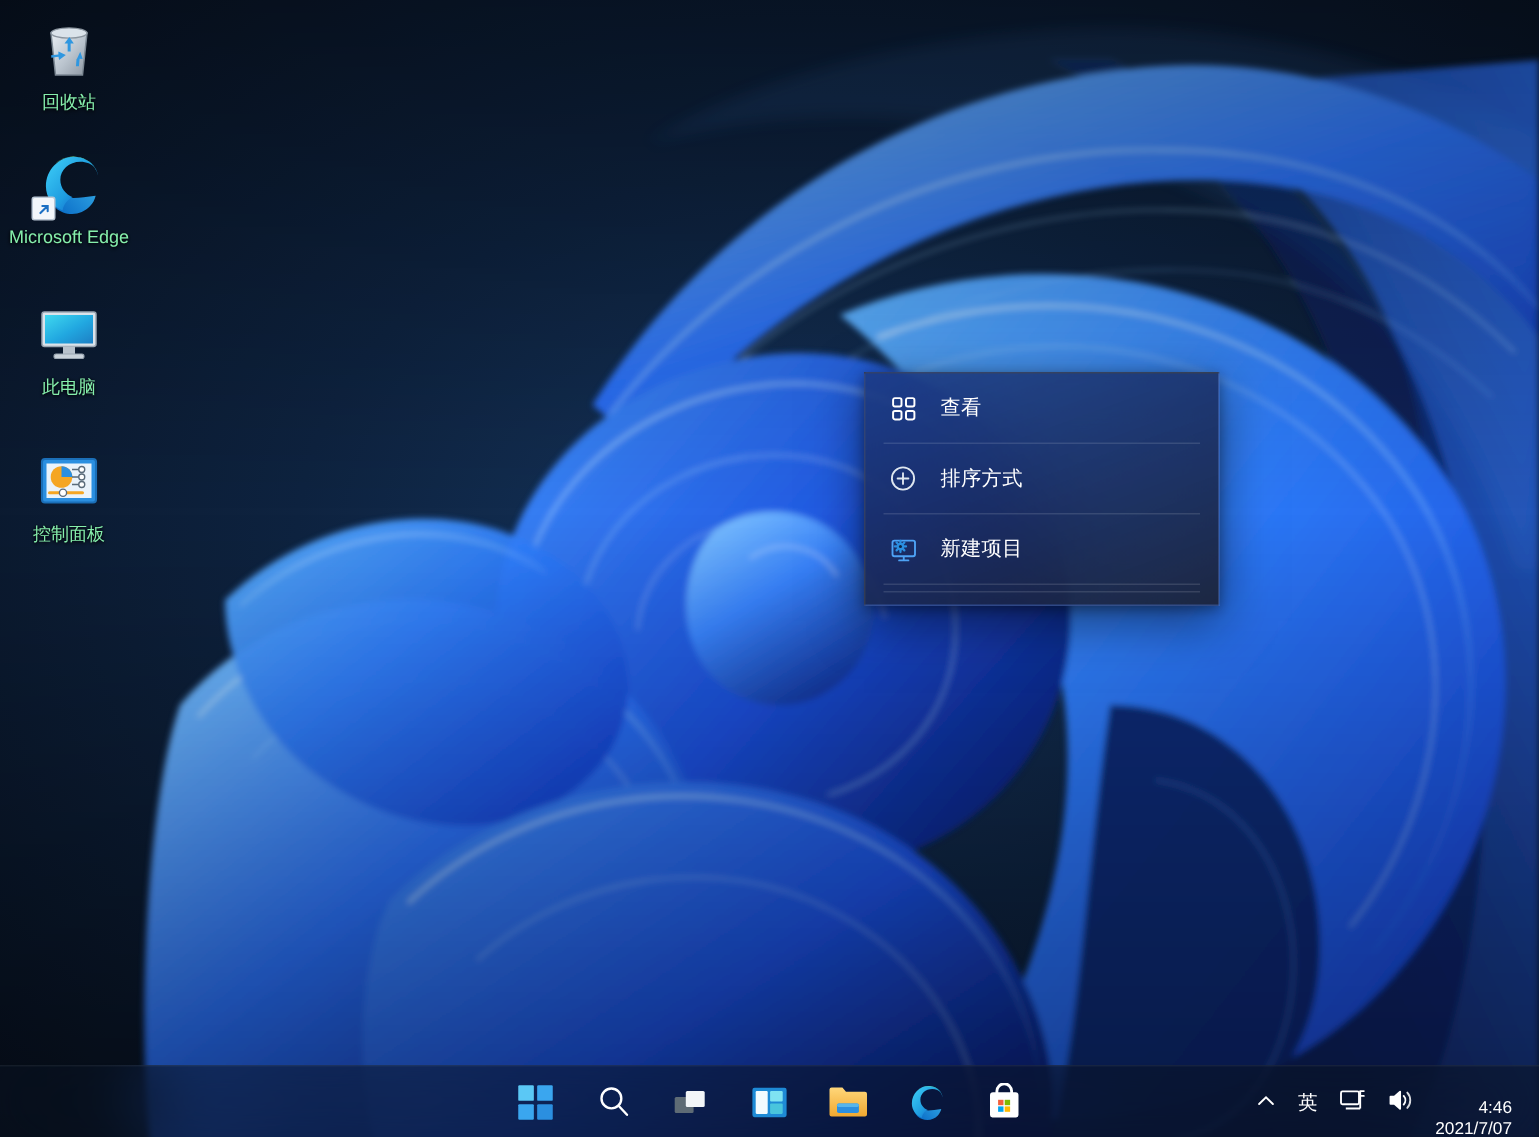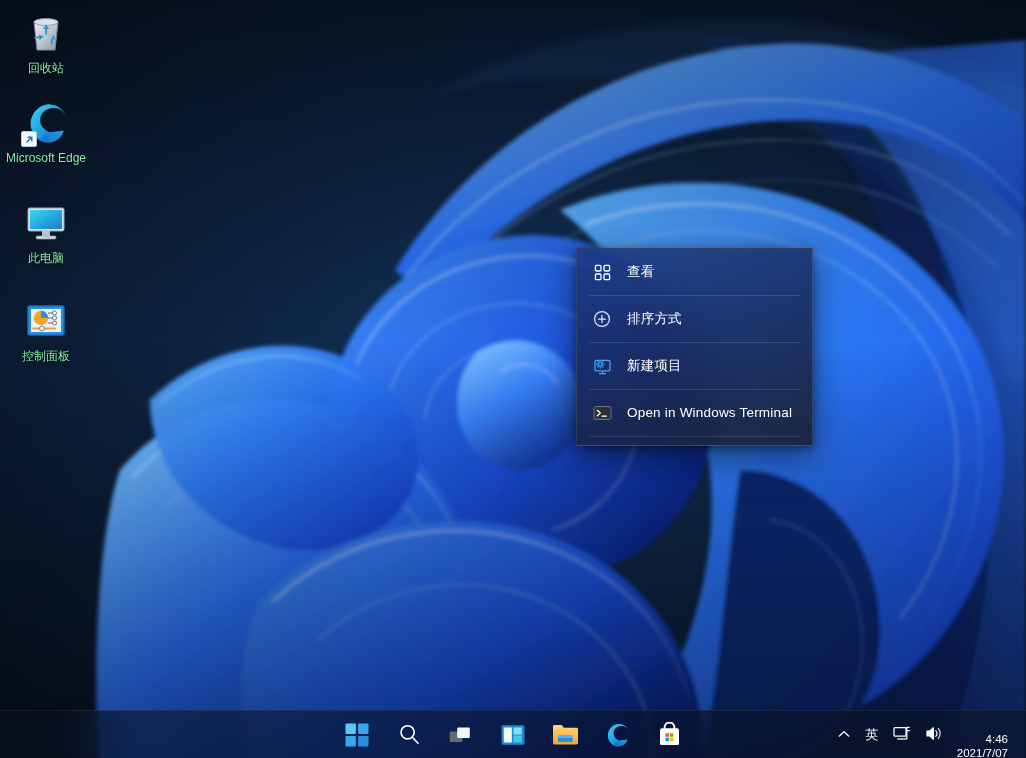--- a/index.html
+++ b/index.html
@@ -363,30 +363,20 @@
           </g>
           <circle cx="7.3" cy="7.3" r="1" fill="#0e2340"></circle>
         </svg>
       </span>
       <span class="mi-label">新建项目</span>
     </div>
 
 
     <div class="menu-sep"></div>
 
-    <div class="menu-item">
-      <span class="mi-icon">
-        <svg width="19" height="16" viewBox="0 0 19 16">
-          <rect x="1" y="1.6" width="17" height="12.8" rx="1.6" fill="#2c3036" stroke="#6f7a86" stroke-width="1"></rect>
-          <path d="M4.3 5.2 L7.3 8 L4.3 10.8" fill="none" stroke="#ffffff" stroke-width="1.25" stroke-linecap="round" stroke-linejoin="round"></path>
-          <path d="M9 11 h4.4" stroke="#ffffff" stroke-width="1.25" stroke-linecap="round"></path>
-        </svg>
-      </span>
-      <span class="mi-label">Open in Windows Terminal</span>
-    </div>
 
     <div class="menu-sep"></div>
 
   </div>
 
   <div id="taskbar">
 
     <div id="tb-center">
 
       <div class="tb-btn">

